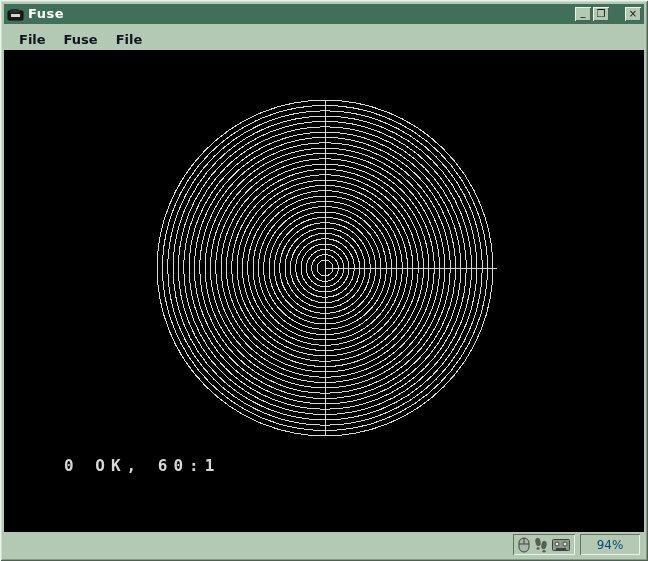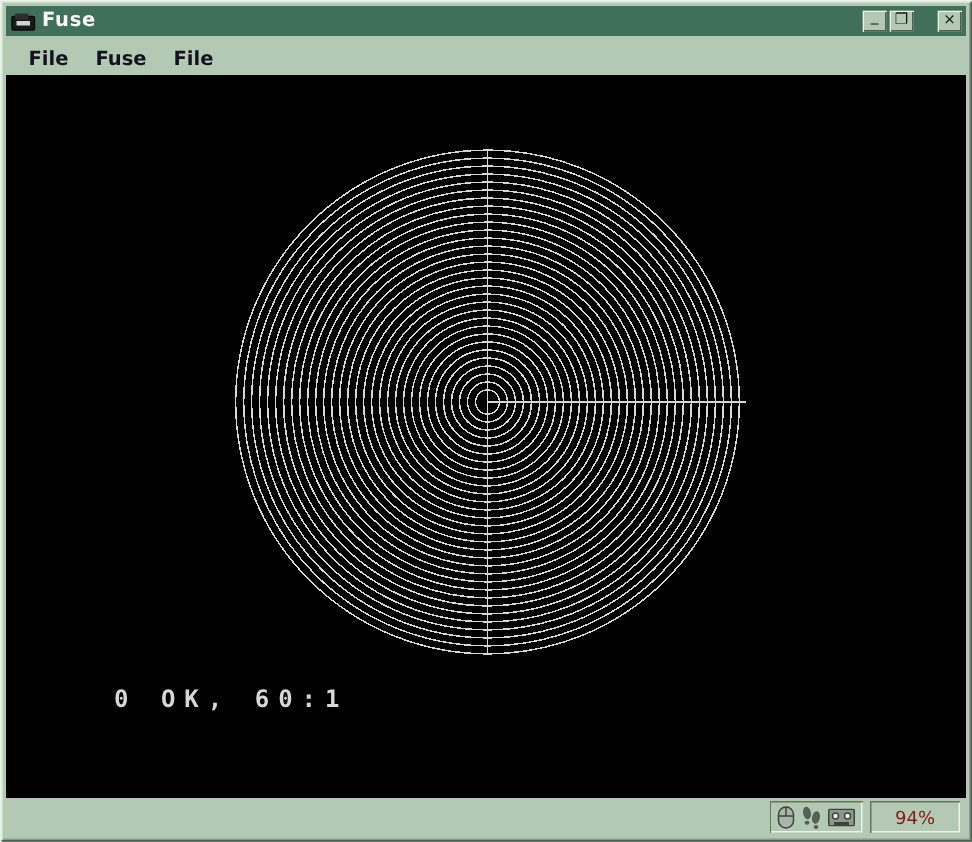--- a/index.html
+++ b/index.html
@@ -43,36 +43,36 @@
   .menu-item{
     font-size:13px;font-weight:bold;color:#12131f;
     padding:3px 9px;cursor:default;
   }
   
   .screen{
     position:relative;width:640px;height:482px;background:#000000;overflow:hidden;
   }
   .screen svg{position:absolute;left:0;top:0;}
   .zx-status{
-    position:absolute;left:72px;top:406px;
+    position:absolute;left:60px;top:406px;
     color:#d7d7d7;font-family:"DejaVu Sans Mono", monospace;
     font-size:16px;font-weight:bold;letter-spacing:6px;white-space:pre;
   }
   
   .statusbar{
     height:25px;display:flex;align-items:center;justify-content:flex-end;
     gap:5px;padding:0 4px;box-sizing:border-box;background:#b4c9b4;
   }
   .sunken{
     box-sizing:border-box;height:21px;
     box-shadow: inset 1px 1px 0 #63755f, inset -1px -1px 0 #e9f3e9;
     display:flex;align-items:center;
   }
   .icons-panel{gap:4px;padding:0 5px;}
-  .speed-panel{width:60px;justify-content:center;font-size:12px;color:#7f1d1d;}
+  .speed-panel{width:60px;justify-content:center;font-size:12px;color:#0c4a6e;}
   .sb-icon{display:inline-block;line-height:0;}
 </style>
 </head>
 <body>
 
 <div class="window">
 
   <div class="titlebar">
     <span class="app-icon">
       <svg width="18" height="14" viewBox="0 0 18 14">

